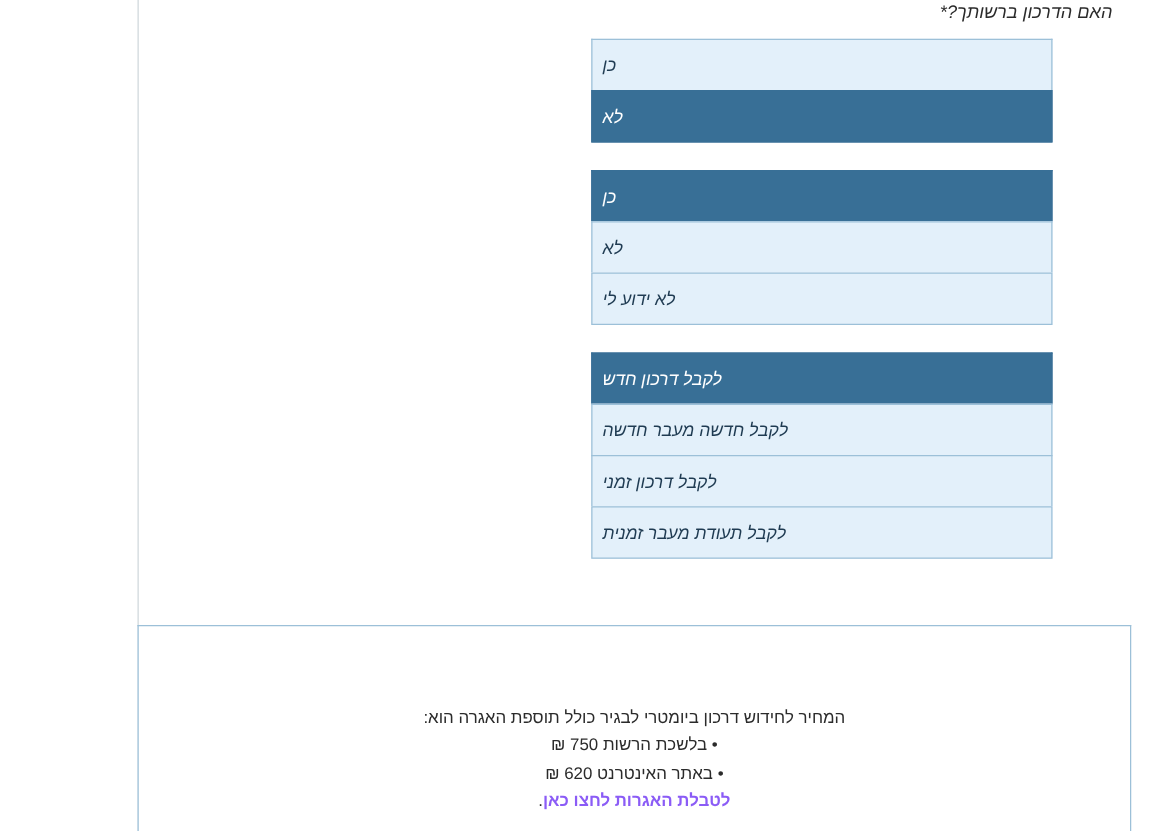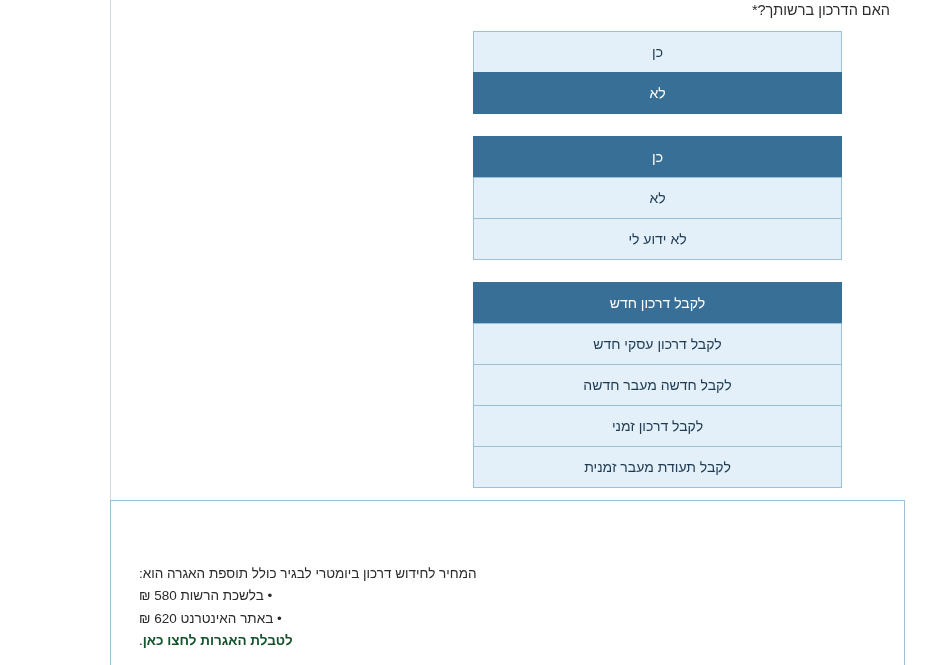--- a/index.html
+++ b/index.html
@@ -36,20 +36,21 @@
     position: absolute;
     top: 0;
     right: 0;
     left: 111px;
     padding: 0 48px 0 0;
     box-sizing: border-box;
   }
 
   .question-block {
     margin-bottom: 22px;
+    font-style: italic;
   }
 
   .question-label {
     text-align: right;
     direction: rtl;
     color: #2b2b2b;
     font-size: 14.5px;
     line-height: 1.5;
     margin: 0 0 9px 0;
     padding-right: 0;
@@ -61,21 +62,21 @@
     margin-left: auto;
     margin-right: 0;
     position: relative;
     left: -48px;
   }
 
   .option {
     display: block;
     width: 100%;
     box-sizing: border-box;
-    text-align: center;
+    text-align: left;
     font-size: 14px;
     line-height: 1;
     padding: 13px 8px;
     border: 1px solid #9cc0d8;
     background: #e3f0fa;
     color: #1f3b52;
     cursor: pointer;
     margin-bottom: 0;
     border-bottom: none;
     margin-left: 32px;
@@ -100,21 +101,21 @@
     top: 500px;
     bottom: 0;
     background: #ffffff;
     border: 1px solid #9cc0d8;
     border-bottom: none;
     box-sizing: border-box;
   }
 
   .notice-inner {
     padding: 62px 28px 0 28px;
-    text-align: left;
+    text-align: center;
     direction: rtl;
     color: #2b2b2b;
     font-size: 13.5px;
     line-height: 1.65;
   }
 
   .notice-inner p {
     margin: 0;
   }
 
@@ -122,21 +123,21 @@
     list-style: none;
     margin: 0;
     padding: 0;
   }
 
   .notice-list li {
     margin: 0;
   }
 
   .notice-link {
-    color: #14532d;
+    color: #8b5cf6;
     font-weight: bold;
     text-decoration: none;
     cursor: pointer;
   }
 
   .trailing-dot { color: #2b2b2b; font-weight: normal; }
 </style>
 </head>
 <body>
 
@@ -158,33 +159,32 @@
       <div class="options">
         <div class="option selected">כן</div>
         <div class="option">לא</div>
         <div class="option">לא ידוע לי</div>
       </div>
     </div>
 
     <div class="question-block">
       <div class="options">
         <div class="option selected">לקבל דרכון חדש</div>
-        <div class="option">לקבל דרכון עסקי חדש</div>
         <div class="option">לקבל חדשה מעבר חדשה</div>
         <div class="option">לקבל דרכון זמני</div>
         <div class="option">לקבל תעודת מעבר זמנית</div>
       </div>
     </div>
 
   </div>
 
   <div class="notice">
     <div class="notice-inner">
       <p>המחיר לחידוש דרכון ביומטרי לבגיר כולל תוספת האגרה הוא:</p>
       <ul class="notice-list">
-        <li>• בלשכת הרשות  580 ₪</li>
+        <li>• בלשכת הרשות  750 ₪</li>
         <li>• באתר האינטרנט  620 ₪</li>
       </ul>
       <p><a class="notice-link" href="#">לטבלת האגרות לחצו כאן</a><span class="trailing-dot">.</span></p>
     </div>
   </div>
 
 </div>
 
 </body></html>

